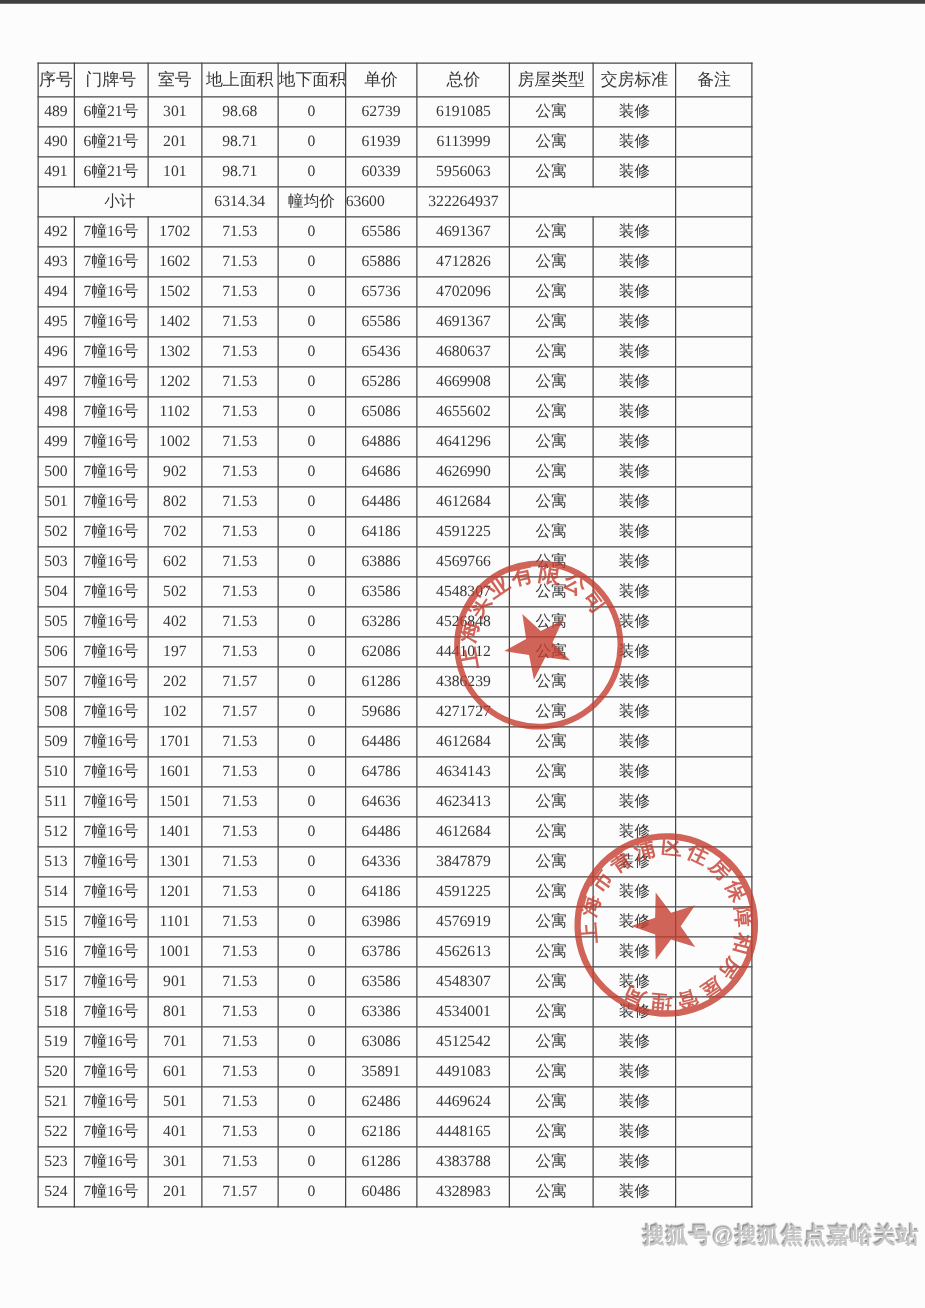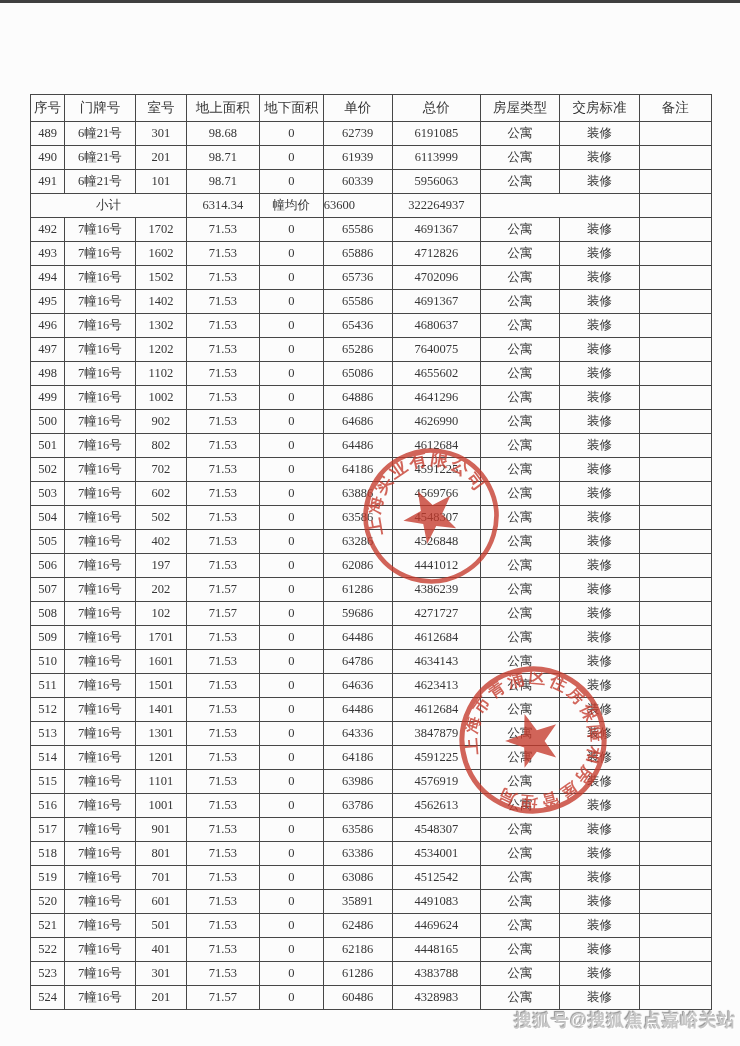--- a/index.html
+++ b/index.html
@@ -2,35 +2,35 @@
 <html><head>
 <meta charset="utf-8">
 <style>
   html,body{margin:0;padding:0;}
   body{
     width:740px;height:1046px;position:relative;overflow:hidden;
     background:#fcfcfc;
     font-family:"Liberation Serif","DejaVu Serif",serif;
   }
   .top-rule{position:absolute;top:0;left:0;width:740px;height:3px;background:#3f3f3f;}
-  .table-wrap{position:absolute;left:30px;top:50px;width:682px;margin-top:44px;}
+  .table-wrap{position:absolute;left:30px;top:50px;width:572px;}
   table{border-collapse:collapse;table-layout:fixed;width:100%;}
   th,td{
     border:1px solid #474747;text-align:center;padding:0;
     color:#363636;overflow:hidden;white-space:nowrap;
   }
   th{height:26px;font-size:13.5px;font-weight:normal;}
   td{height:23px;font-size:12.5px;}
   td.num-right{text-align:left;padding-right:3px;}
   .stamp{position:absolute;pointer-events:none;opacity:0.78;}
   #stamp-company{left:361px;top:446px;width:140px;height:140px;transform:rotate(-28deg);}
   #stamp-bureau{left:457px;top:664px;width:152px;height:152px;transform:rotate(-18deg);}
   .stamp svg{width:100%;height:100%;display:block;}
   .watermark{
-    position:absolute;top:1008px;right:4px;
+    position:absolute;top:976px;right:4px;
     font-family:"Liberation Sans","DejaVu Sans",sans-serif;
     font-size:17.5px;font-weight:bold;letter-spacing:1px;
     color:#c6c6c6;
     text-shadow:1px 1px 0 #ffffff,-1px -1px 1px #8f8f8f;
   }
 </style>
 </head>
 <body>
 
 <div class="top-rule"></div>
@@ -169,21 +169,21 @@
           <td>装修</td>
           <td></td>
         </tr>
         <tr>
           <td>497</td>
           <td>7幢16号</td>
           <td>1202</td>
           <td>71.53</td>
           <td>0</td>
           <td>65286</td>
-          <td>7640075</td>
+          <td>4669908</td>
           <td>公寓</td>
           <td>装修</td>
           <td></td>
         </tr>
         <tr>
           <td>498</td>
           <td>7幢16号</td>
           <td>1102</td>
           <td>71.53</td>
           <td>0</td>

